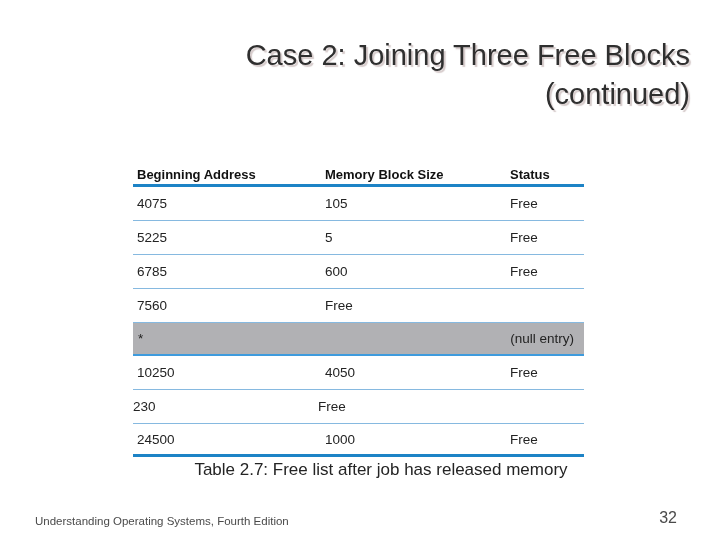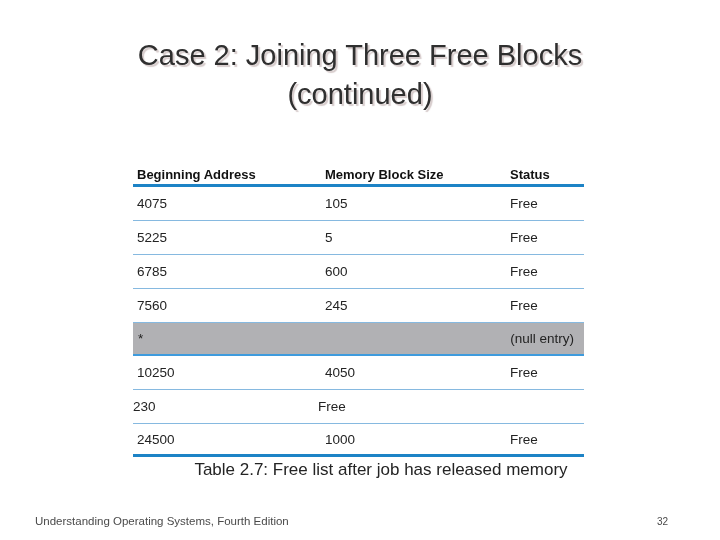--- a/index.html
+++ b/index.html
@@ -11,21 +11,21 @@
     overflow: hidden;
     font-family: "Liberation Sans", sans-serif;
   }
 
   
   .title {
     position: absolute;
     top: 36px;
     left: 30px;
     right: 30px;
-    text-align: center;
+    text-align: right;
     font-size: 29px;
     line-height: 39px;
     color: var(--title-text, #2f2f2f);
     text-shadow: 2px 2px 1px rgba(165, 140, 140, 0.45);
     font-weight: 400;
   }
 
   
   .table {
     position: absolute;
@@ -86,23 +86,23 @@
   
   .footer-left {
     position: absolute;
     left: 35px;
     bottom: 13px;
     font-size: 11.5px;
     color: var(--footer-text, #4a4a4a);
   }
   .footer-right {
     position: absolute;
-    right: 52px;
+    right: 43px;
     bottom: 13px;
-    font-size: 10px;
+    font-size: 16px;
     color: var(--footer-text, #4a4a4a);
   }
 </style>
 </head>
 <body>
 
 <div class="slide">
 
   <div class="title">
     <div>Case 2: Joining Three Free Blocks</div>
@@ -129,21 +129,20 @@
     </div>
 
     <div class="row">
       <div class="col-a">6785</div>
       <div class="col-b">600</div>
       <div class="col-c">Free</div>
     </div>
 
     <div class="row">
       <div class="col-a">7560</div>
-      <div class="col-b">245</div>
       <div class="col-c">Free</div>
     </div>
 
     <div class="row row-null">
       <div class="col-a">*</div>
       <div class="null-entry">(null entry)</div>
     </div>
 
     <div class="row">
       <div class="col-a">10250</div>

